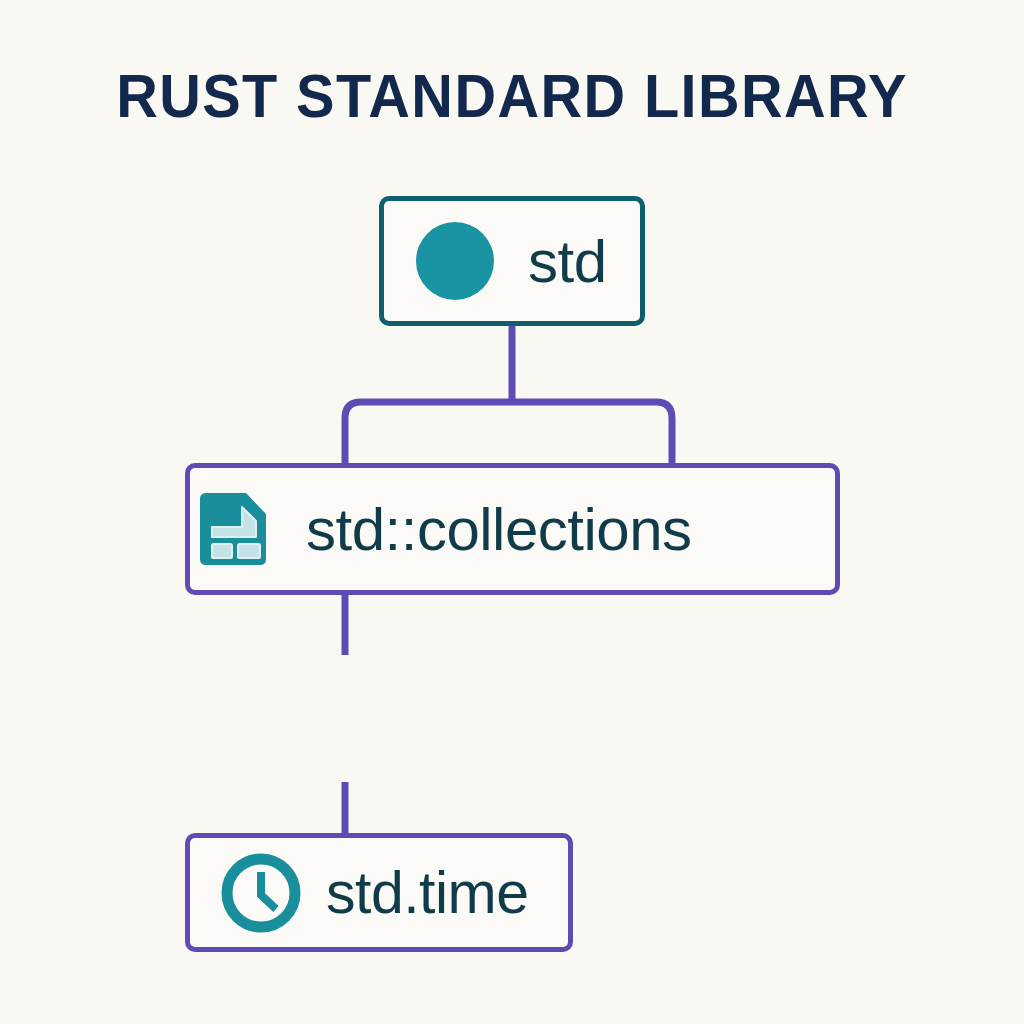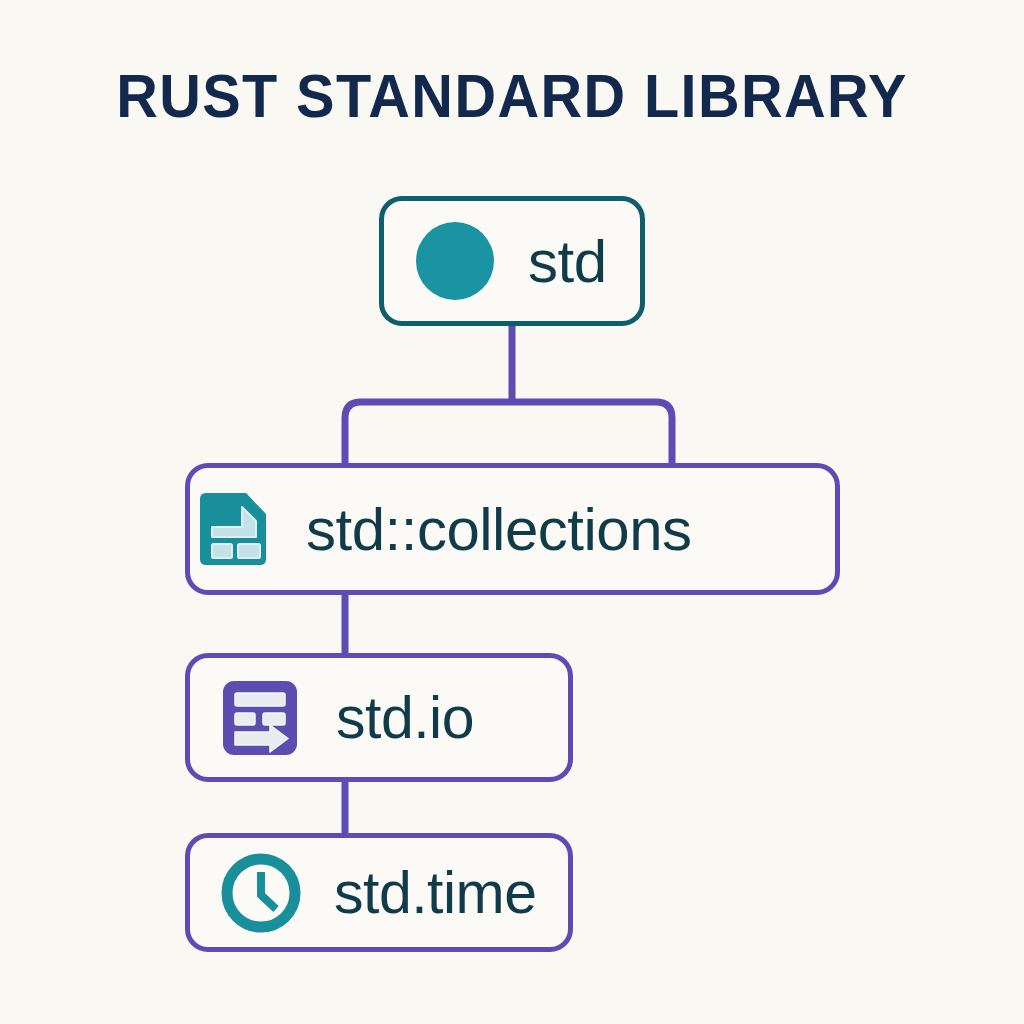--- a/index.html
+++ b/index.html
@@ -44,21 +44,21 @@
     top: 0;
     width: 1024px;
     height: 1024px;
   }
 
   
   .node {
     position: absolute;
     box-sizing: border-box;
     background: #fbfaf7;
-    border-radius: 23px;
+    border-radius: 10px;
     display: flex;
     align-items: center;
     z-index: 3;
   }
   .node-label {
     font-family: "Liberation Sans", sans-serif;
     color: #103c4a;
     white-space: nowrap;
   }
 
@@ -117,21 +117,21 @@
   #node-time {
     left: 185px;
     top: 833px;
     width: 388px;
     height: 119px;
     border: 5px solid #5c4cb4;
     padding-left: 28px;
   }
   #node-time .node-label {
     font-size: 59px;
-    margin-left: 30px;
+    margin-left: 22px;
     letter-spacing: -0.5px;
   }
 
   .icon-svg { flex: none; display: block; }
 </style>
 </head>
 <body>
 
 <div id="canvas">
 
@@ -156,30 +156,20 @@
   <div class="node" id="node-collections">
     <svg class="icon-svg" width="84" height="84" viewBox="0 0 84 84" xmlns="http://www.w3.org/2000/svg">
       <path d="M 10 6 L 56 6 L 76 27 L 76 72 Q 76 78 70 78 L 16 78 Q 10 78 10 72 L 10 12 Q 10 6 16 6 Z" fill="#1a8f9c"></path>
       <path d="M 22 40 L 52 40 L 52 20 L 66 34 L 66 50 L 22 50 Z" fill="#c3e1e6" stroke="#dff0f2" stroke-width="2" stroke-linejoin="round"></path>
       <rect x="22" y="57" width="20" height="14" rx="1.5" fill="#c3e1e6" stroke="#dff0f2" stroke-width="2"></rect>
       <rect x="48" y="57" width="22" height="14" rx="1.5" fill="#c3e1e6" stroke="#dff0f2" stroke-width="2"></rect>
     </svg>
     <span class="node-label">std::collections</span>
   </div>
 
-  <div class="node" id="node-io">
-    <svg class="icon-svg" width="84" height="84" viewBox="0 0 84 84" xmlns="http://www.w3.org/2000/svg">
-      <rect x="5" y="5" width="74" height="74" rx="11" fill="#5b4eae"></rect>
-      <rect x="17" y="17" width="50" height="13" rx="2" fill="#e8ecef" stroke="#f4f7f8" stroke-width="1.5"></rect>
-      <rect x="17" y="37" width="20" height="12" rx="2" fill="#e8ecef" stroke="#f4f7f8" stroke-width="1.5"></rect>
-      <rect x="45" y="37" width="22" height="12" rx="2" fill="#e8ecef" stroke="#f4f7f8" stroke-width="1.5"></rect>
-      <path d="M 17 56 L 52 56 L 52 49 L 70 62.5 L 52 76 L 52 69 L 17 69 Z" fill="#e8ecef" stroke="#f4f7f8" stroke-width="1.5" stroke-linejoin="round"></path>
-    </svg>
-    <span class="node-label">std.io</span>
-  </div>
 
   <div class="node" id="node-time">
     <svg class="icon-svg" width="86" height="86" viewBox="0 0 86 86" xmlns="http://www.w3.org/2000/svg">
       <circle cx="43" cy="43" r="34" fill="none" stroke="#1a8f9c" stroke-width="11"></circle>
       <path d="M 43 22 L 43 45 L 58 59" fill="none" stroke="#1a8f9c" stroke-width="8" stroke-linecap="butt" stroke-linejoin="miter"></path>
     </svg>
     <span class="node-label">std.time</span>
   </div>
 
 </div>

